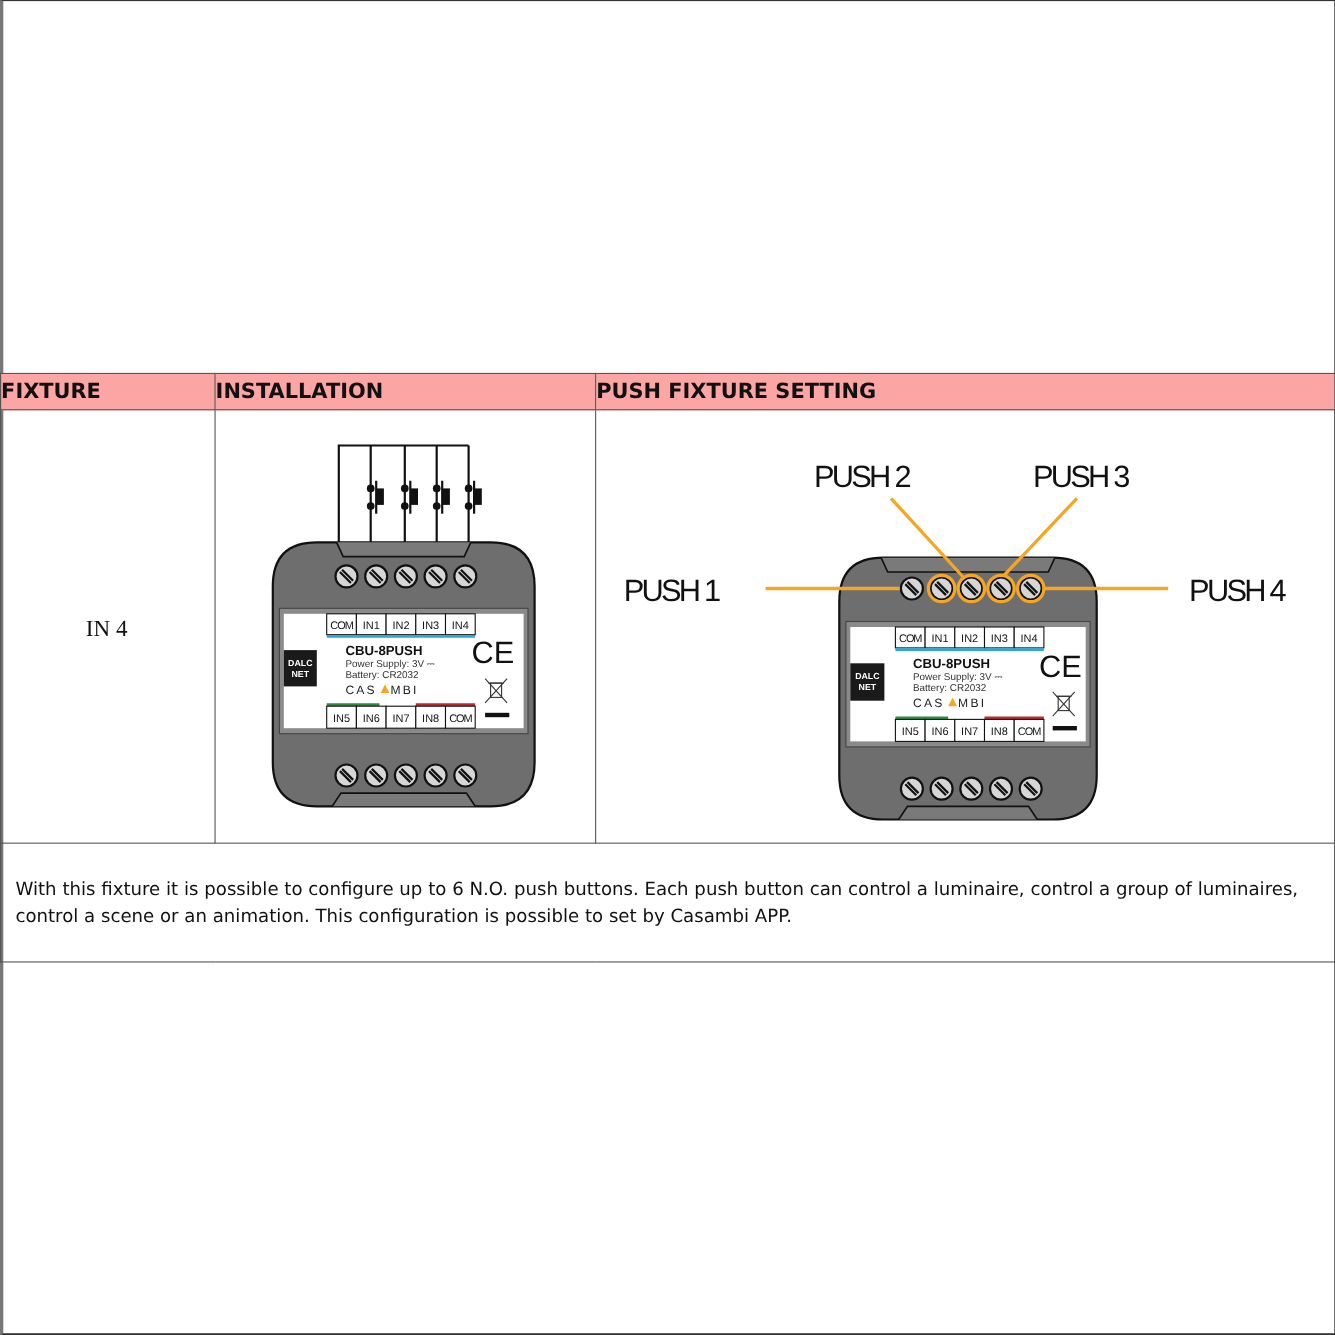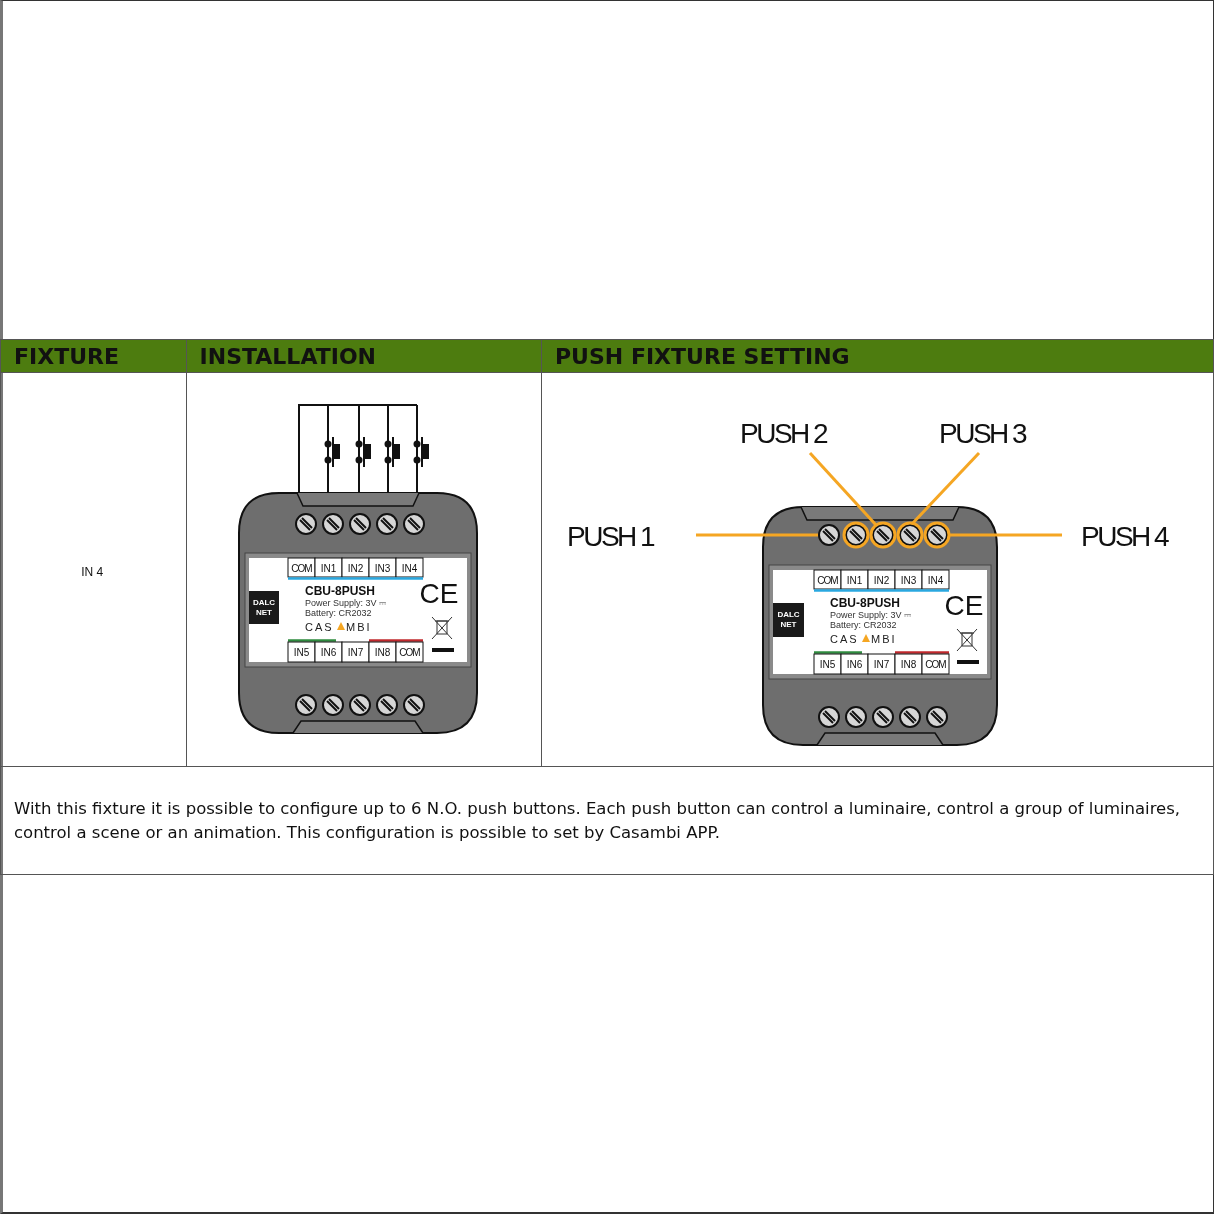--- a/index.html
+++ b/index.html
@@ -1,24 +1,24 @@
 <!DOCTYPE html>
 <html><head>
 <meta charset="utf-8">
 <style>
   html, body { margin:0; padding:0; background:#fff; }
   body { width:1214px; height:1214px; position:relative; overflow:hidden; font-family:"Liberation Sans", sans-serif; }
   .page-frame { position:absolute; left:0; top:0; width:1212px; height:1212px; border:1px solid #333; border-left:3px solid #777; border-bottom:2px solid #333; box-sizing:border-box; width:1214px; height:1214px; }
   .spec-table { position:absolute; left:0; top:339px; width:1214px; border-collapse:collapse; }
   .spec-table td, .spec-table th { border:1.5px solid #555; padding:0; vertical-align:middle; }
-  .hdr th { background:#4d7c0f; height:32px; text-align:left; font-family:"DejaVu Sans", sans-serif; font-weight:bold; font-size:22px; color:#111; padding-left:13px; letter-spacing:0; }
+  .hdr th { background:#fca5a5; height:32px; text-align:left; font-family:"DejaVu Sans", sans-serif; font-weight:bold; font-size:19px; color:#111; letter-spacing:0; }
   .col1 { width:197px; }
   .col2 { width:345px; }
   .row-main td { height:393px; }
-  .fixture-cell { text-align:center; font-family:Liberation Sans, sans-serif; font-size:12px; color:#111; }
+  .fixture-cell { text-align:center; font-family:Liberation Serif, serif; font-size:21px; color:#111; }
   .fixture-cell span { position:relative; left:-1px; top:2px; }
   .desc-cell { height:107px; font-family:"DejaVu Sans", sans-serif; font-size:16.5px; line-height:24px; color:#111; padding:0 13px !important; }
   svg { display:block; }
 </style>
 </head>
 <body>
 
 <div class="page-frame"></div>
 
 <table class="spec-table">

